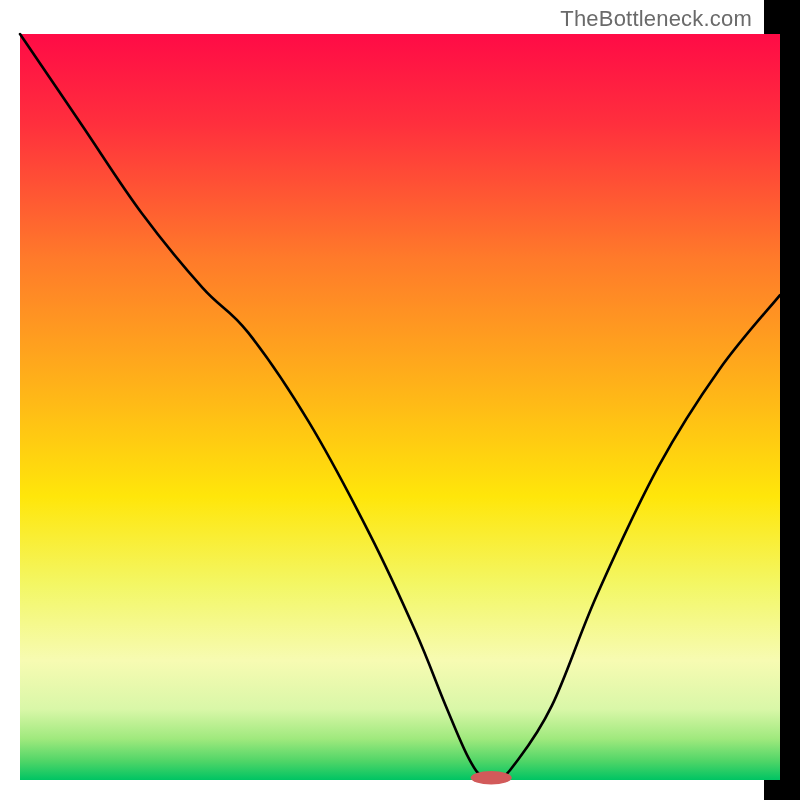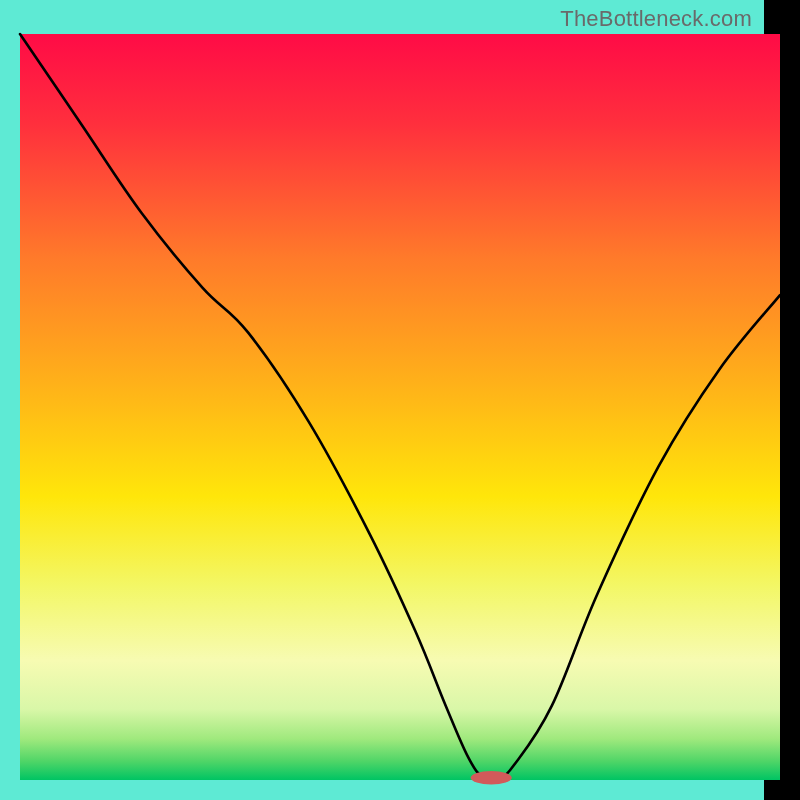--- a/index.html
+++ b/index.html
@@ -8,21 +8,21 @@
     width: 800px;
     height: 800px;
     overflow: hidden;
     background: #000;
     font-family: Arial, Helvetica, sans-serif;
   }
   .stage {
     position: relative;
     width: 764px;
     height: 800px;
-    background: #5eead4;
+    background: #ffffff;
   }
   .watermark {
     position: absolute;
     top: 6px;
     right: 12px;
     color: #6a6a6a;
     font-size: 22px;
     font-weight: 500;
     letter-spacing: 0.2px;
     user-select: none;

